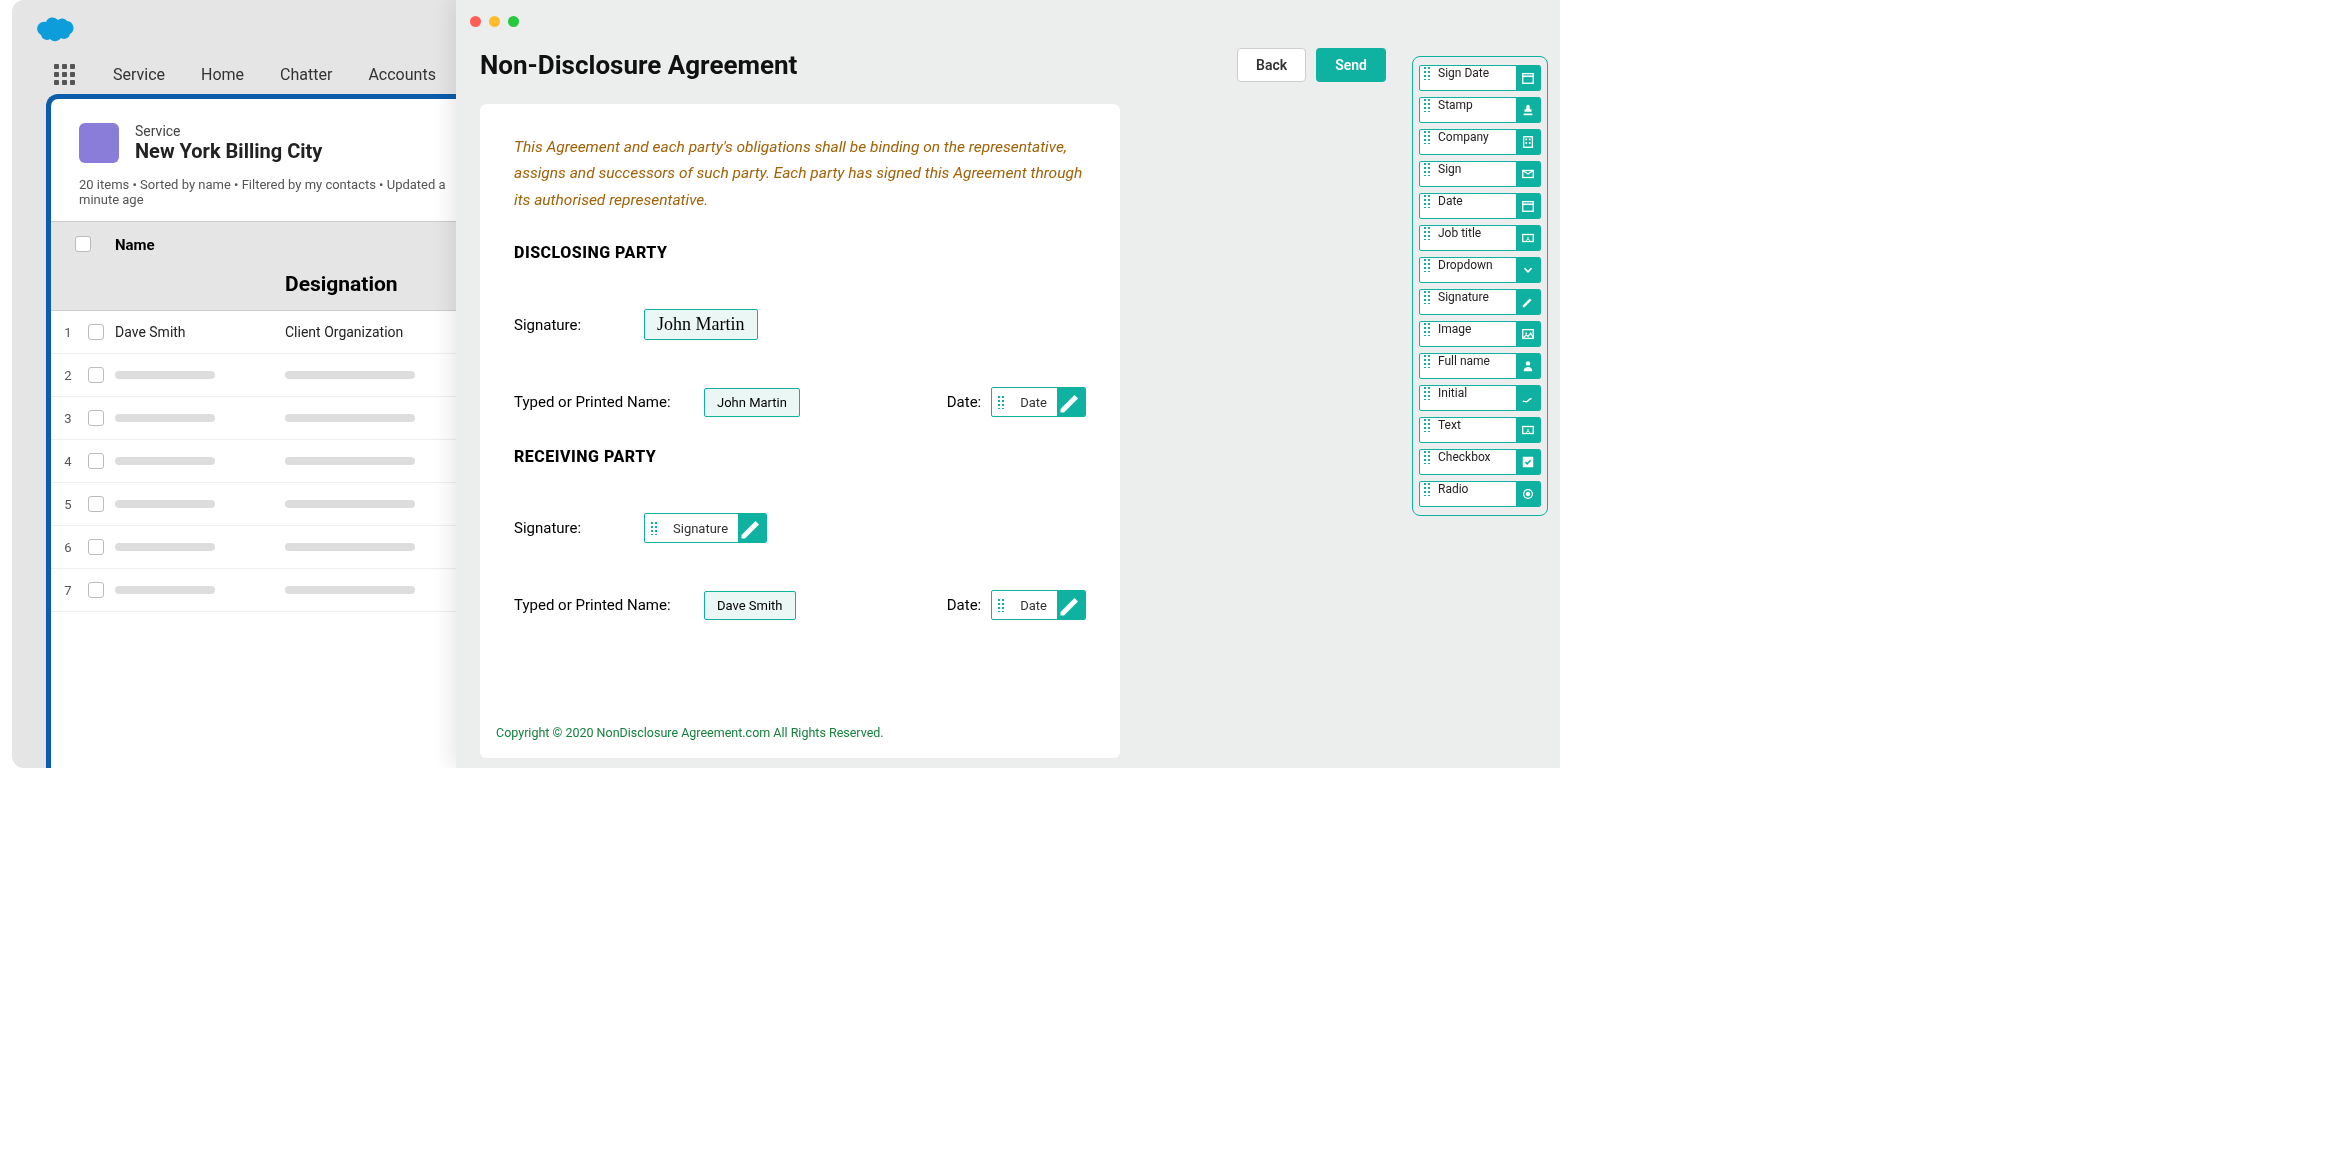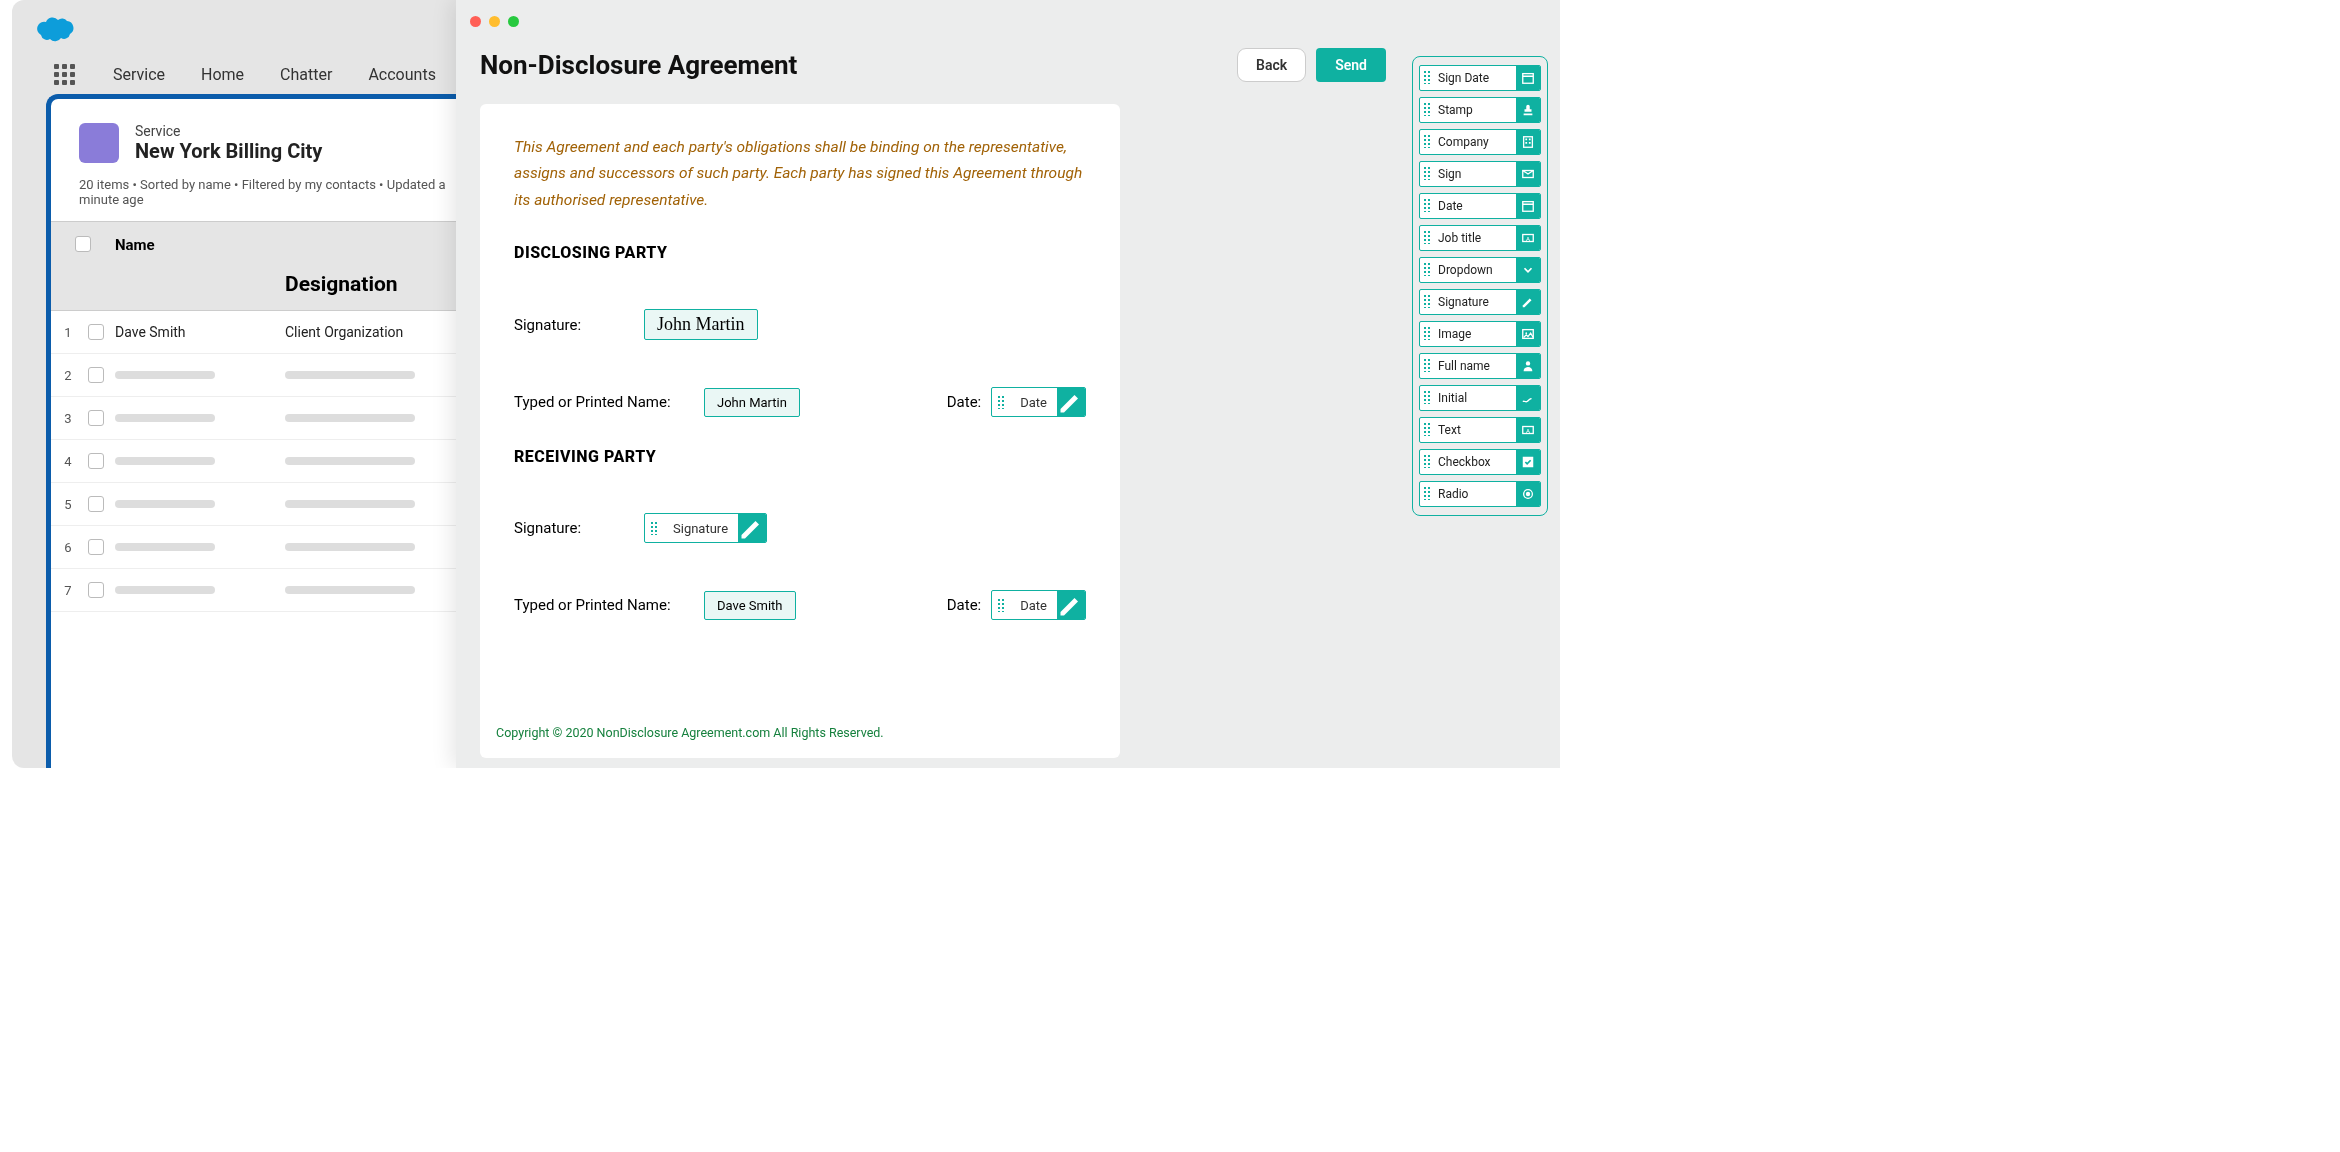--- a/index.html
+++ b/index.html
@@ -38,42 +38,42 @@
 
 .doc-overlay { position: absolute; left: 456px; top: 0; right: 0; bottom: 0; background: #eceded; box-shadow: -4px 0 20px rgba(0,0,0,0.1); }
 .mac-dots { position: absolute; left: 14px; top: 16px; display: flex; gap: 8px; }
 .mac-dot { width: 11px; height: 11px; border-radius: 50%; }
 .mac-red { background: #ff5f56; } .mac-yellow { background: #ffbd2e; } .mac-green { background: #27c93f; }
 
 .doc-header { position: absolute; left: 24px; top: 48px; right: 24px; display: flex; align-items: center; justify-content: space-between; padding-right: 150px; }
 .doc-title { font-size: 26px; font-weight: 700; color: #111; }
 .doc-actions { display: flex; gap: 10px; }
 .btn { padding: 8px 18px; border-radius: 4px; font-size: 14px; font-weight: 600; cursor: pointer; border: 1px solid transparent; }
-.btn-back { background: #fff; border-color: #ccc; color: #333; border-radius: 9px; }
+.btn-back { background: #fff; border-color: #ccc; color: #333; }
 .btn-send { background: #0fb1a1; color: #fff; }
 
 .doc-body { position: absolute; left: 24px; top: 104px; width: 640px; bottom: 10px; background: #fff; border-radius: 6px; padding: 30px 34px; }
 .doc-text { font-size: 15.5px; line-height: 1.7; color: #a16207; font-style: italic; }
 .doc-section { font-size: 16px; font-weight: 800; letter-spacing: 0.5px; margin-top: 30px; margin-bottom: 14px; }
 .doc-line { display: flex; align-items: center; margin-bottom: 12px; font-size: 15px; margin-top: 47px; }
 .doc-label { min-width: 130px; }
 .doc-label-wide { min-width: 190px; }
 .sig-box { border: 1.5px solid #0fb1a1; background: #eaf7f5; padding: 4px 12px; font-family: 'Brush Script MT', cursive; font-size: 18px; border-radius: 2px; }
 .input-box { border: 1.5px solid #0fb1a1; background: #eaf7f5; padding: 6px 12px; font-size: 13px; border-radius: 2px; }
 .field-box { display: flex; align-items: center; border: 1.5px solid #0fb1a1; border-radius: 2px; background: #fff; height: 30px; overflow: hidden; }
 .field-box .grip-mini { width: 18px; display: flex; justify-content: center; color: #0fb1a1; font-size: 11px; letter-spacing: -2px; }
 .field-box .fb-label { padding: 0 10px; font-size: 13px; color: #333; }
 .field-box .fb-icon { width: 28px; height: 100%; background: #0fb1a1; color: #fff; display: flex; align-items: center; justify-content: center; }
 .date-col { margin-left: auto; display: flex; align-items: center; gap: 10px; }
 .date-lbl { font-size: 15px; }
 .doc-footer { position: absolute; bottom: 18px; left: 16px; font-size: 12.5px; color: #15803d; }
 
 
 .palette { position: absolute; right: 12px; top: 56px; width: 136px; border: 1.5px solid #0fb1a1; border-radius: 8px; padding: 8px 6px; display: flex; flex-direction: column; gap: 6px; background: #eceded; }
-.pal-item { display: flex; align-items: center; border: 1.5px solid #0fb1a1; background: #fff; height: 26px; border-radius: 2px; overflow: hidden; font-size: 12px; }
+.pal-item { display: flex; align-items: flex-start; border: 1.5px solid #0fb1a1; background: #fff; height: 26px; border-radius: 2px; overflow: hidden; font-size: 12px; }
 .pal-grip { width: 14px; text-align: center; color: #0fb1a1; font-size: 10px; line-height: 1; }
 .pal-label { flex: 1; padding-left: 4px; color: #222; white-space: nowrap; overflow: hidden; }
 .pal-icon { width: 24px; height: 100%; background: #0fb1a1; color: #fff; display: flex; align-items: center; justify-content: center; }
 .pal-icon svg { width: 14px; height: 14px; }
 
 .grip-dots { display: inline-block; width: 8px; height: 14px; background-image: radial-gradient(#0fb1a1 1px, transparent 1px); background-size: 4px 4px; }
 </style>
 </head>
 <body>
 

